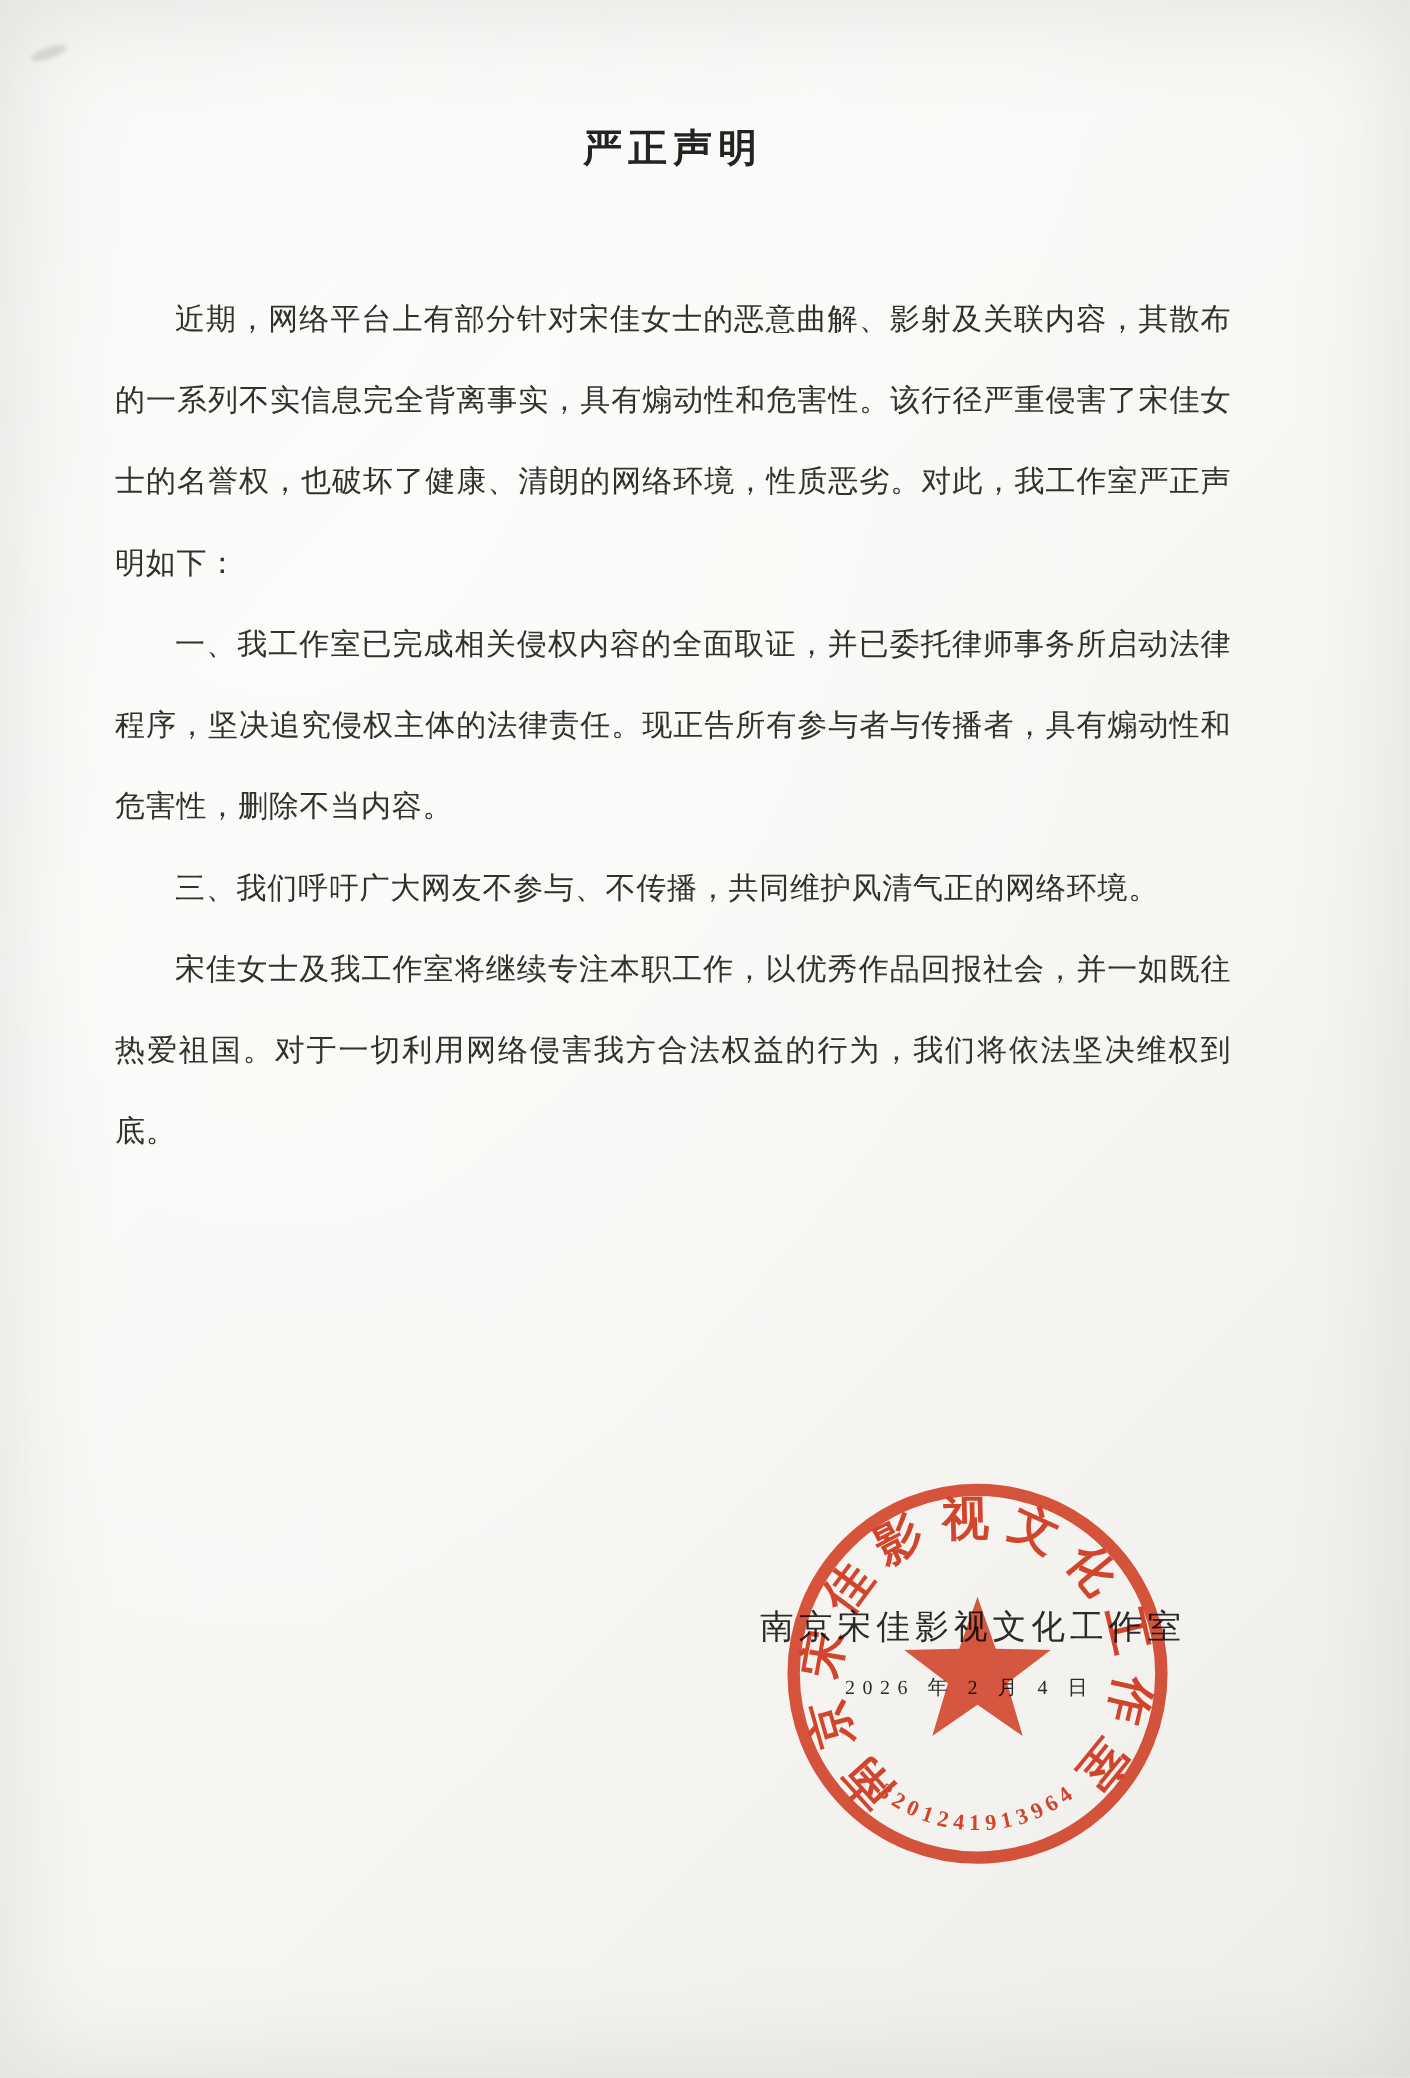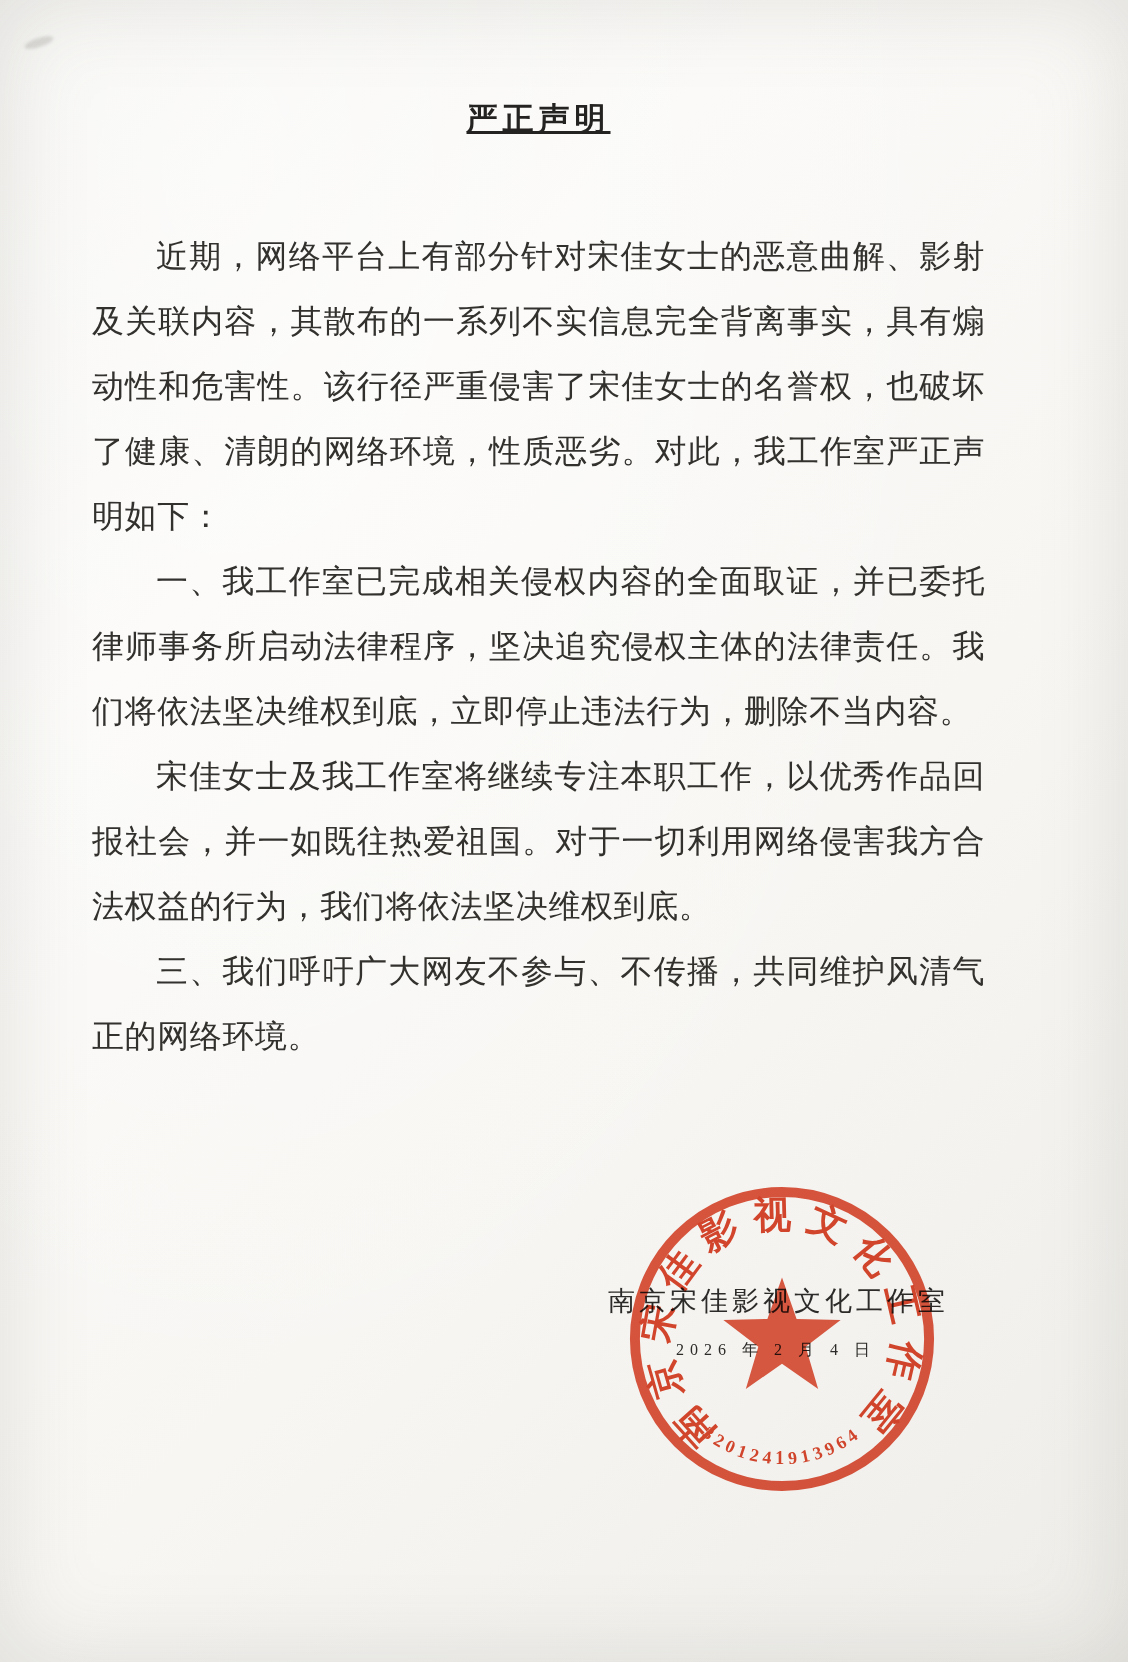--- a/index.html
+++ b/index.html
@@ -23,26 +23,25 @@
   .content{
     position:absolute;left:92px;top:0;width:893px;
   }
   .doc-title{
     margin:98px 0 0 0;
     text-align:center;
     font-size:31px;
     font-weight:700;
     letter-spacing:5px;
     color:#242321;
-    text-decoration:underline;
   }
   .paragraphs{margin-top:84px;}
   .paragraphs p{
     margin:0;
-    font-size:32px;
+    font-size:24px;
     line-height:65px;
     letter-spacing:0.6px;
     text-indent:2em;
     text-align:justify;
     color:#32312e;
   }
   .signature{
     position:absolute;
     left:608px;top:1283px;
     font-size:27px;
@@ -88,23 +87,23 @@
 <body>
 
 <div class="page">
 
   <div class="smudge"></div>
 
   <div class="content">
     <h1 class="doc-title">严正声明</h1>
     <div class="paragraphs">
       <p>近期，网络平台上有部分针对宋佳女士的恶意曲解、影射及关联内容，其散布的一系列不实信息完全背离事实，具有煽动性和危害性。该行径严重侵害了宋佳女士的名誉权，也破坏了健康、清朗的网络环境，性质恶劣。对此，我工作室严正声明如下：</p>
-      <p>一、我工作室已完成相关侵权内容的全面取证，并已委托律师事务所启动法律程序，坚决追究侵权主体的法律责任。我们将依法坚决维权到底，立即停止违法行为，删除不当内容。</p>
+      <p>一、我工作室已完成相关侵权内容的全面取证，并已委托律师事务所启动法律程序，坚决追究侵权主体的法律责任。现正告所有参与者与传播者，具有煽动性和危害性，删除不当内容。</p>
+      <p>三、我们呼吁广大网友不参与、不传播，共同维护风清气正的网络环境。</p>
       <p>宋佳女士及我工作室将继续专注本职工作，以优秀作品回报社会，并一如既往热爱祖国。对于一切利用网络侵害我方合法权益的行为，我们将依法坚决维权到底。</p>
-      <p>三、我们呼吁广大网友不参与、不传播，共同维护风清气正的网络环境。</p>
     </div>
   </div>
 
   <div class="signature">南京宋佳影视文化工作室</div>
   <div class="seal-date">2026 年 2 月 4 日</div>
 
   <svg class="seal" viewBox="0 0 320 320" aria-hidden="true">
     <defs>
       <path id="nameArc" d="M 95.8 251.7 A 112 112 0 1 1 224.2 251.7" fill="none"></path>
       <path id="numArc" d="M 60.7 237.6 A 126 126 0 0 0 259.3 237.6" fill="none"></path>

